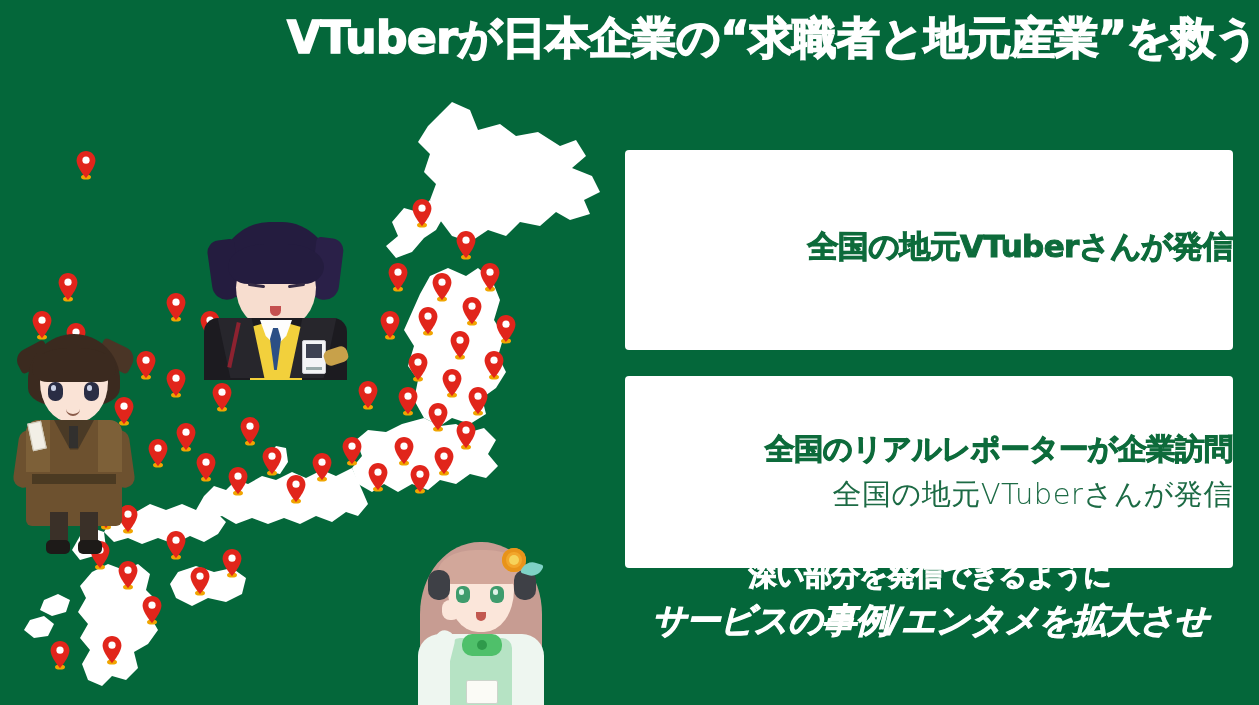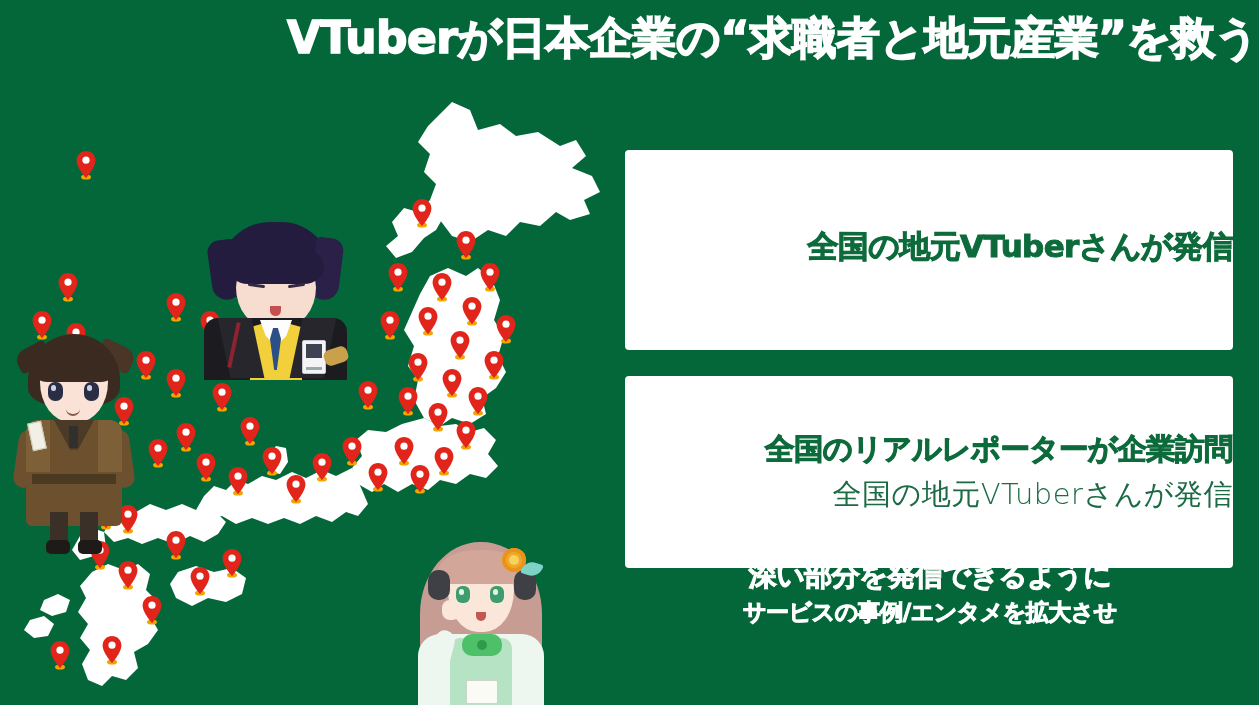--- a/index.html
+++ b/index.html
@@ -173,21 +173,21 @@
 
   
   .footer{
     position:absolute;left:610px;top:556px;width:640px;text-align:center;
     color:#ffffff;
     font-family:"DejaVu Sans","Liberation Sans",sans-serif;
     font-weight:bold;font-size:28px;line-height:1.42;
     letter-spacing:-0.5px;white-space:nowrap;
     -webkit-text-stroke:1px #ffffff;
   }
-  .footer div:nth-child(2){font-size:23px;}
+  .footer div:nth-child(2){font-size:34px;font-style:italic;}
   .footer div:nth-child(3){font-size:28.5px;}
 </style>
 </head>
 <body style="background: rgb(4, 103, 58);">
 
 <div id="stage">
 
   <div class="title">VTuberが日本企業の“求職者と地元産業”を救う</div>
 
   <div class="map-wrap">

